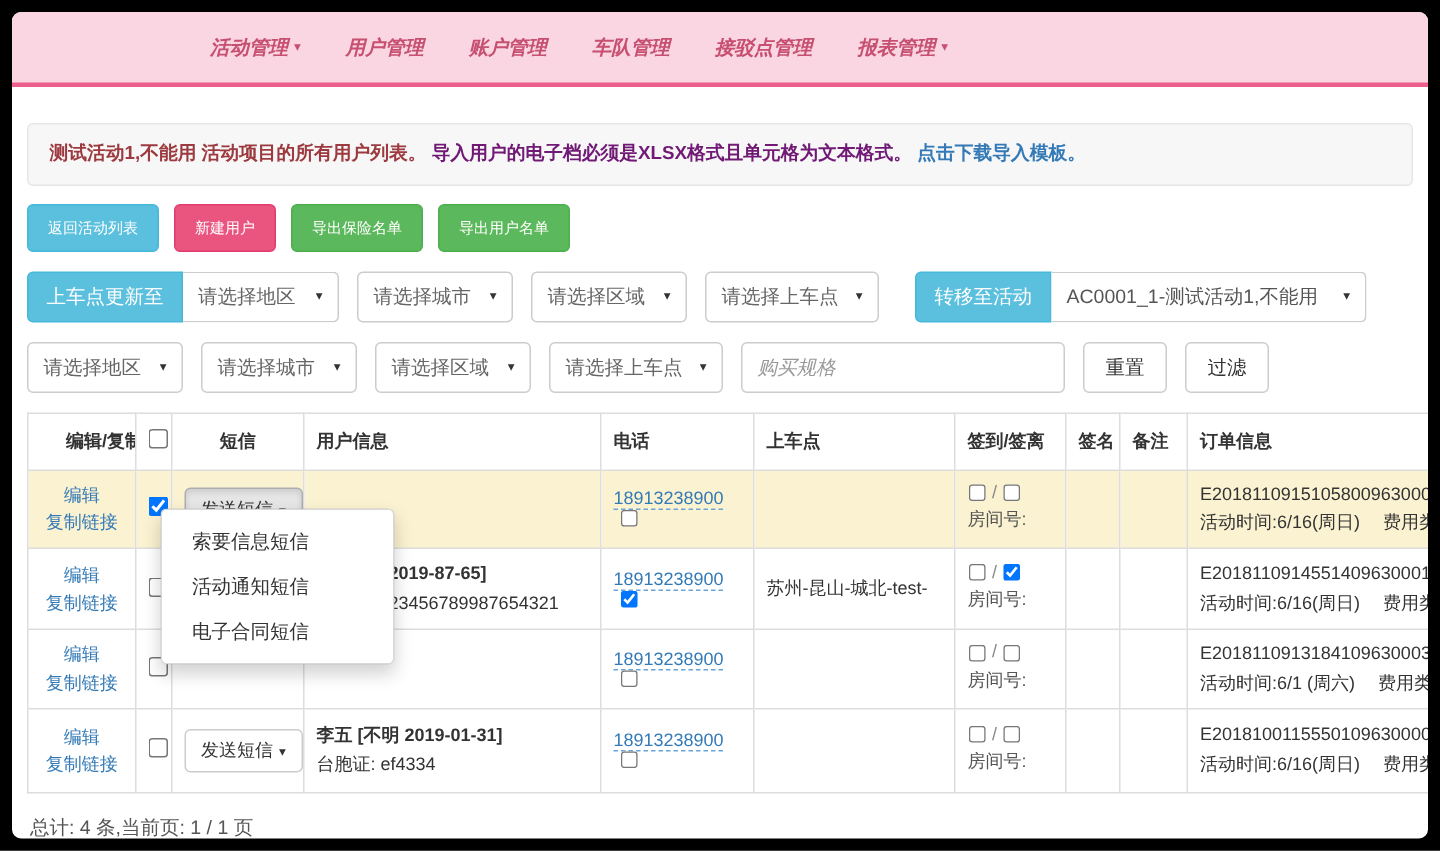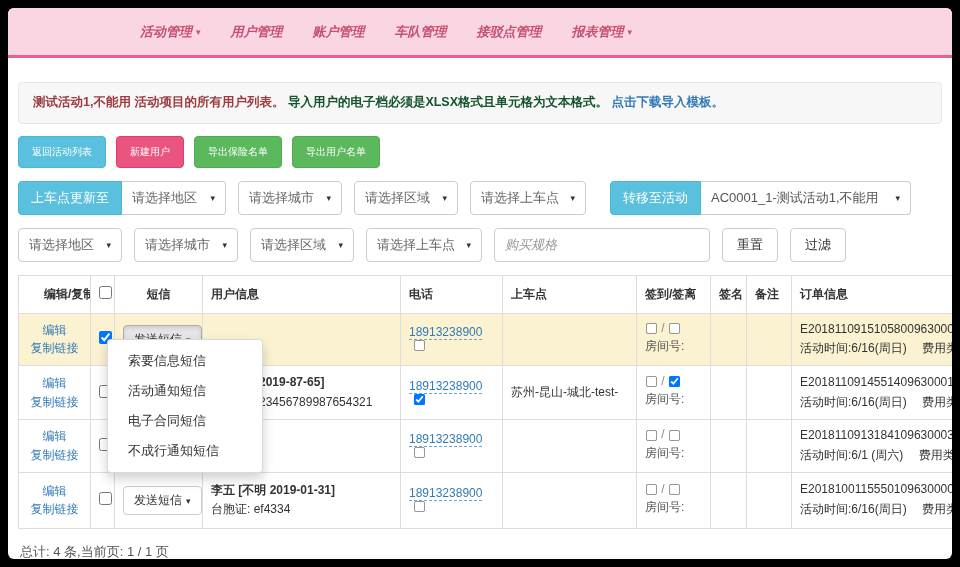--- a/index.html
+++ b/index.html
@@ -7,21 +7,21 @@
   .screen { position:absolute; left:8px; top:8px; width:944px; height:551px; background:#fff; border-radius:6px; overflow:hidden; }
 
   
   .navbar { height:50px; background:#f9d6e2; border-bottom:3px solid #ec5f8d; display:flex; align-items:center; padding-left:132px; gap:30px; }
   .nav-item { font-size:13px; font-weight:bold; color:#c74f72; text-decoration:none; cursor:pointer; display:inline-flex; align-items:center; gap:4px;font-style:italic; }
   .nav-item .caret { font-size:9px; }
 
   
   .alert { margin:24px 10px 0 10px; background:#f7f7f7; border:1px solid #e6e6e6; border-radius:4px; padding:11px 14px; font-size:12.5px; font-weight:bold; line-height:1.4; white-space:nowrap; overflow:hidden; }
   .alert .strong { color:#9c3a3f; }
-  .alert .warn { color:#14532d; }
+  .alert .warn { color:#701a75; }
   .alert .link { color:#337ab7; text-decoration:none; cursor:pointer; }
 
   
   .btn-row { margin:12px 10px 0 10px; display:flex; gap:10px; }
   .btn { border:1px solid transparent; border-radius:4px; padding:8px 13px; font-size:10px; color:#fff; cursor:pointer; font-family:inherit; }
   .btn-blue { background:#5bc0de; border-color:#46b8da; }
   .btn-pink { background:#e9557f; border-color:#e43a6d; }
   .btn-green { background:#5cb85c; border-color:#4cae4c; }
 
   
@@ -267,16 +267,15 @@
       </tbody>
     </table>
   </div>
 
   <div class="summary">总计: 4 条,当前页: 1 / 1 页</div>
 
   <div class="sms-menu">
     <a class="item">索要信息短信</a>
     <a class="item">活动通知短信</a>
     <a class="item">电子合同短信</a>
-    <a class="item">不成行通知短信</a>
   </div>
 
 </div>
 
 </body></html>

